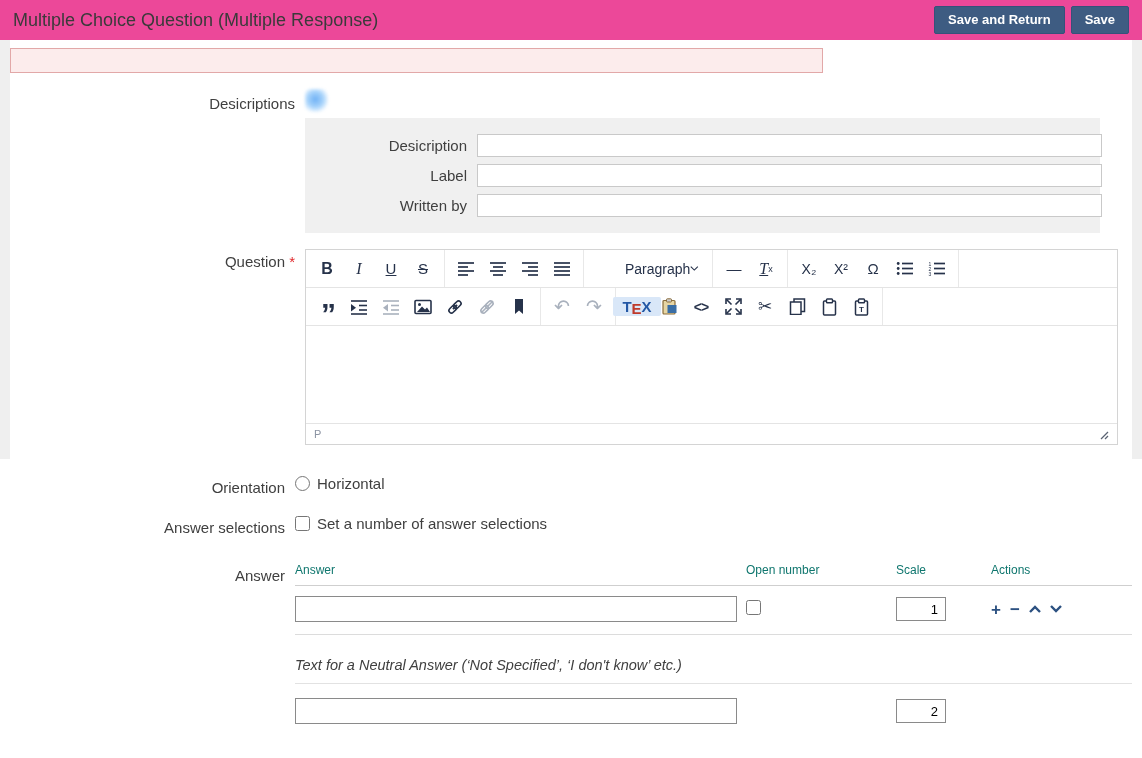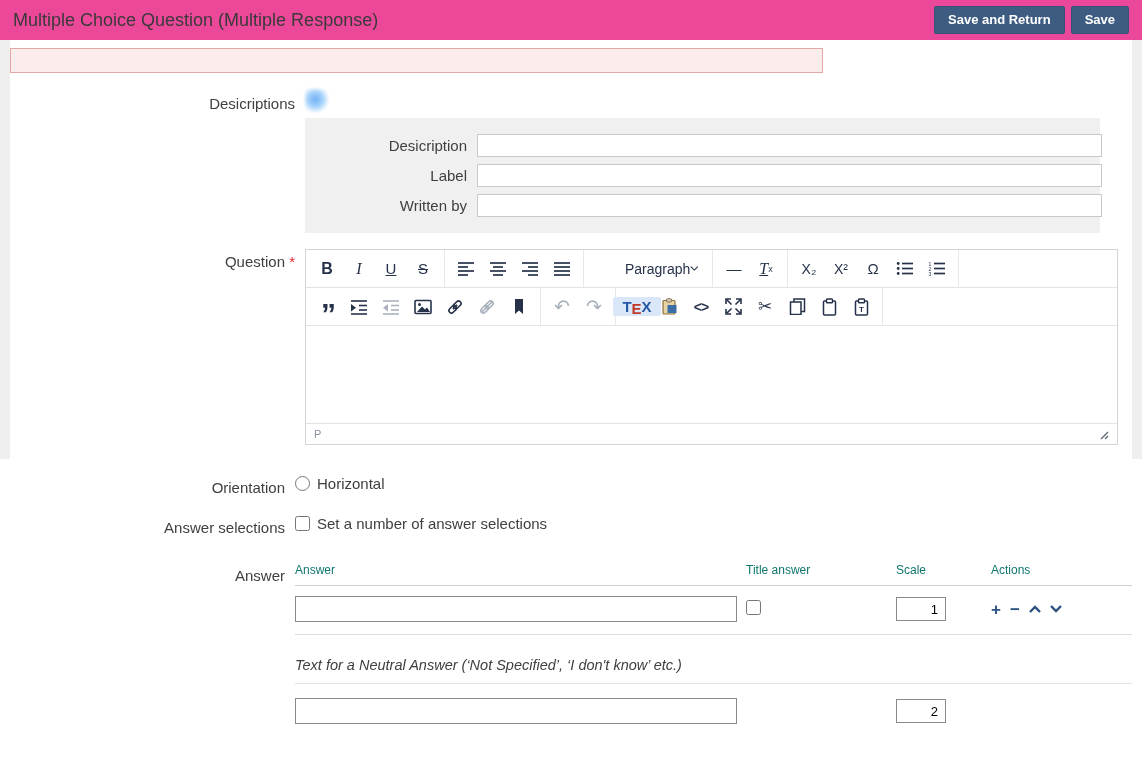--- a/index.html
+++ b/index.html
@@ -388,21 +388,21 @@
         <input type="checkbox" style="">
         <span>Set a number of answer selections</span>
       </label>
     </div>
   </div>
 
   <div class="frow answers-row">
     <div class="flabel">Answer</div>
     <div class="answers-grid">
       <div class="ahead">Answer</div>
-      <div class="ahead">Title answer</div>
+      <div class="ahead">Open number</div>
       <div class="ahead">Scale</div>
       <div class="ahead">Actions</div>
       <div class="ahead-rule"></div>
 
       <div class="arow">
         <input class="answer-input" type="text" value="" style="">
       </div>
       <div class="arow">
         <input type="checkbox" style="">
       </div>

